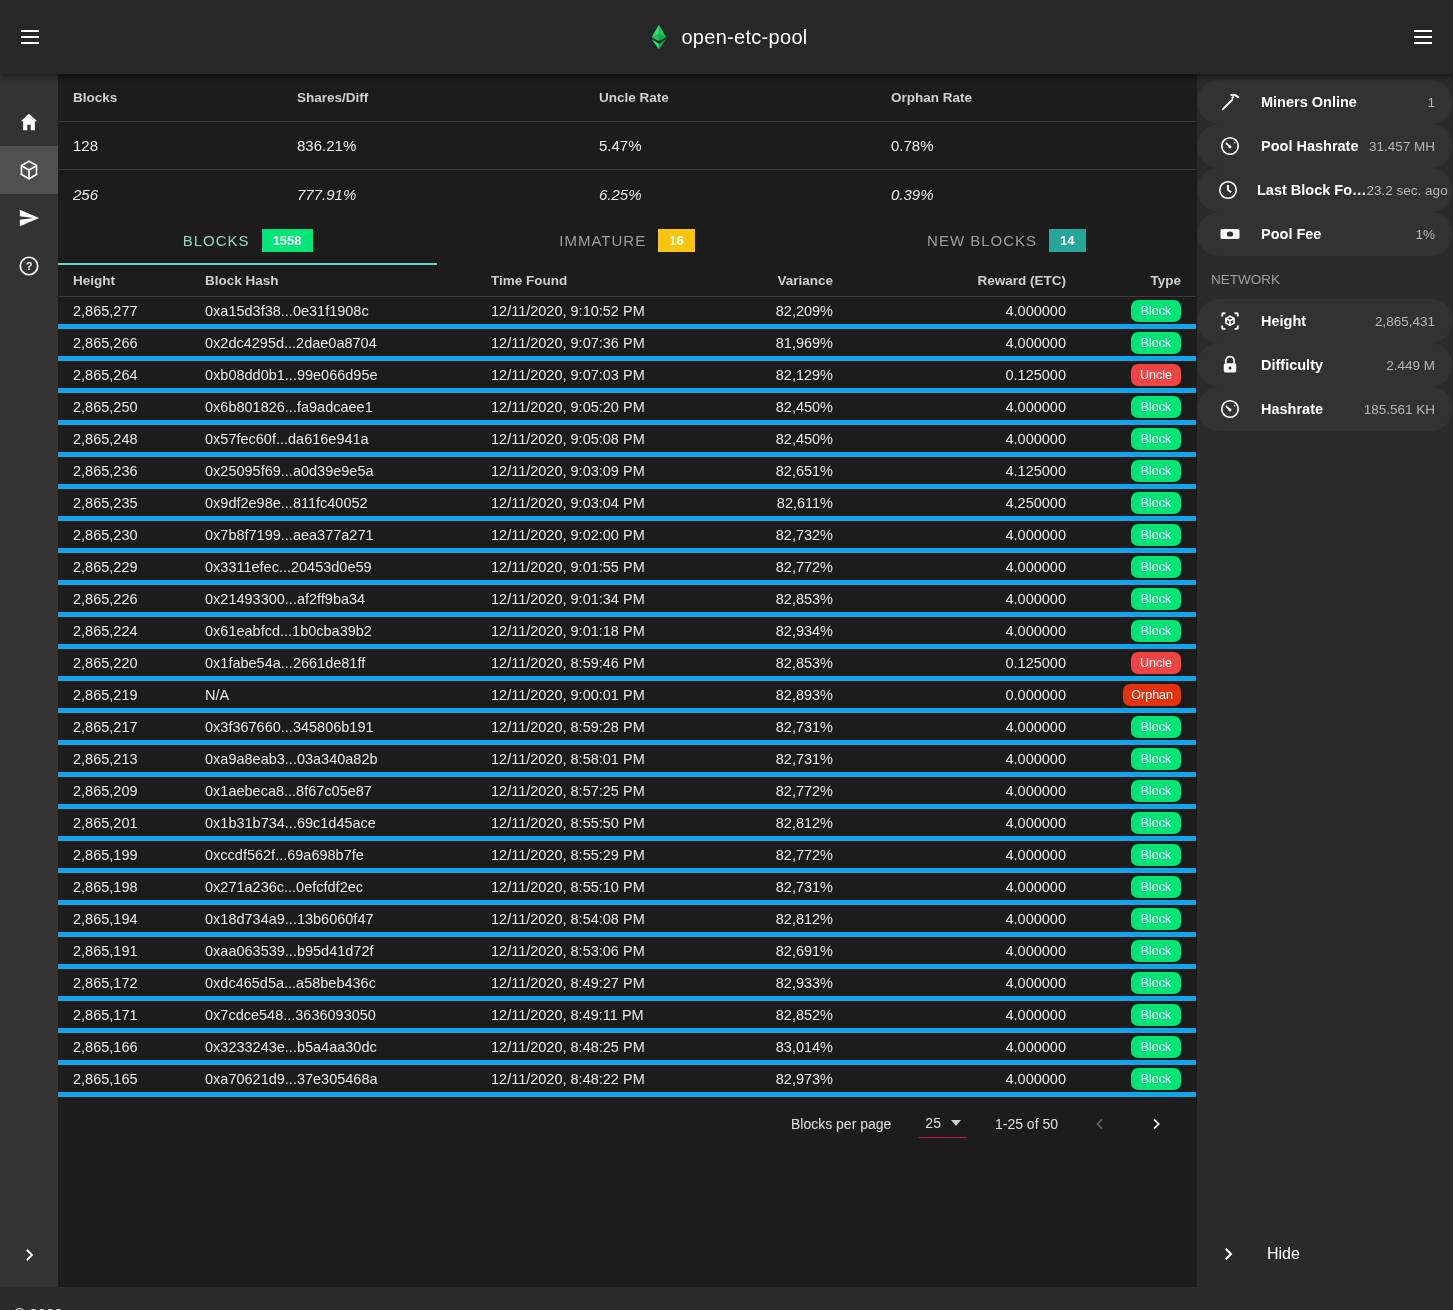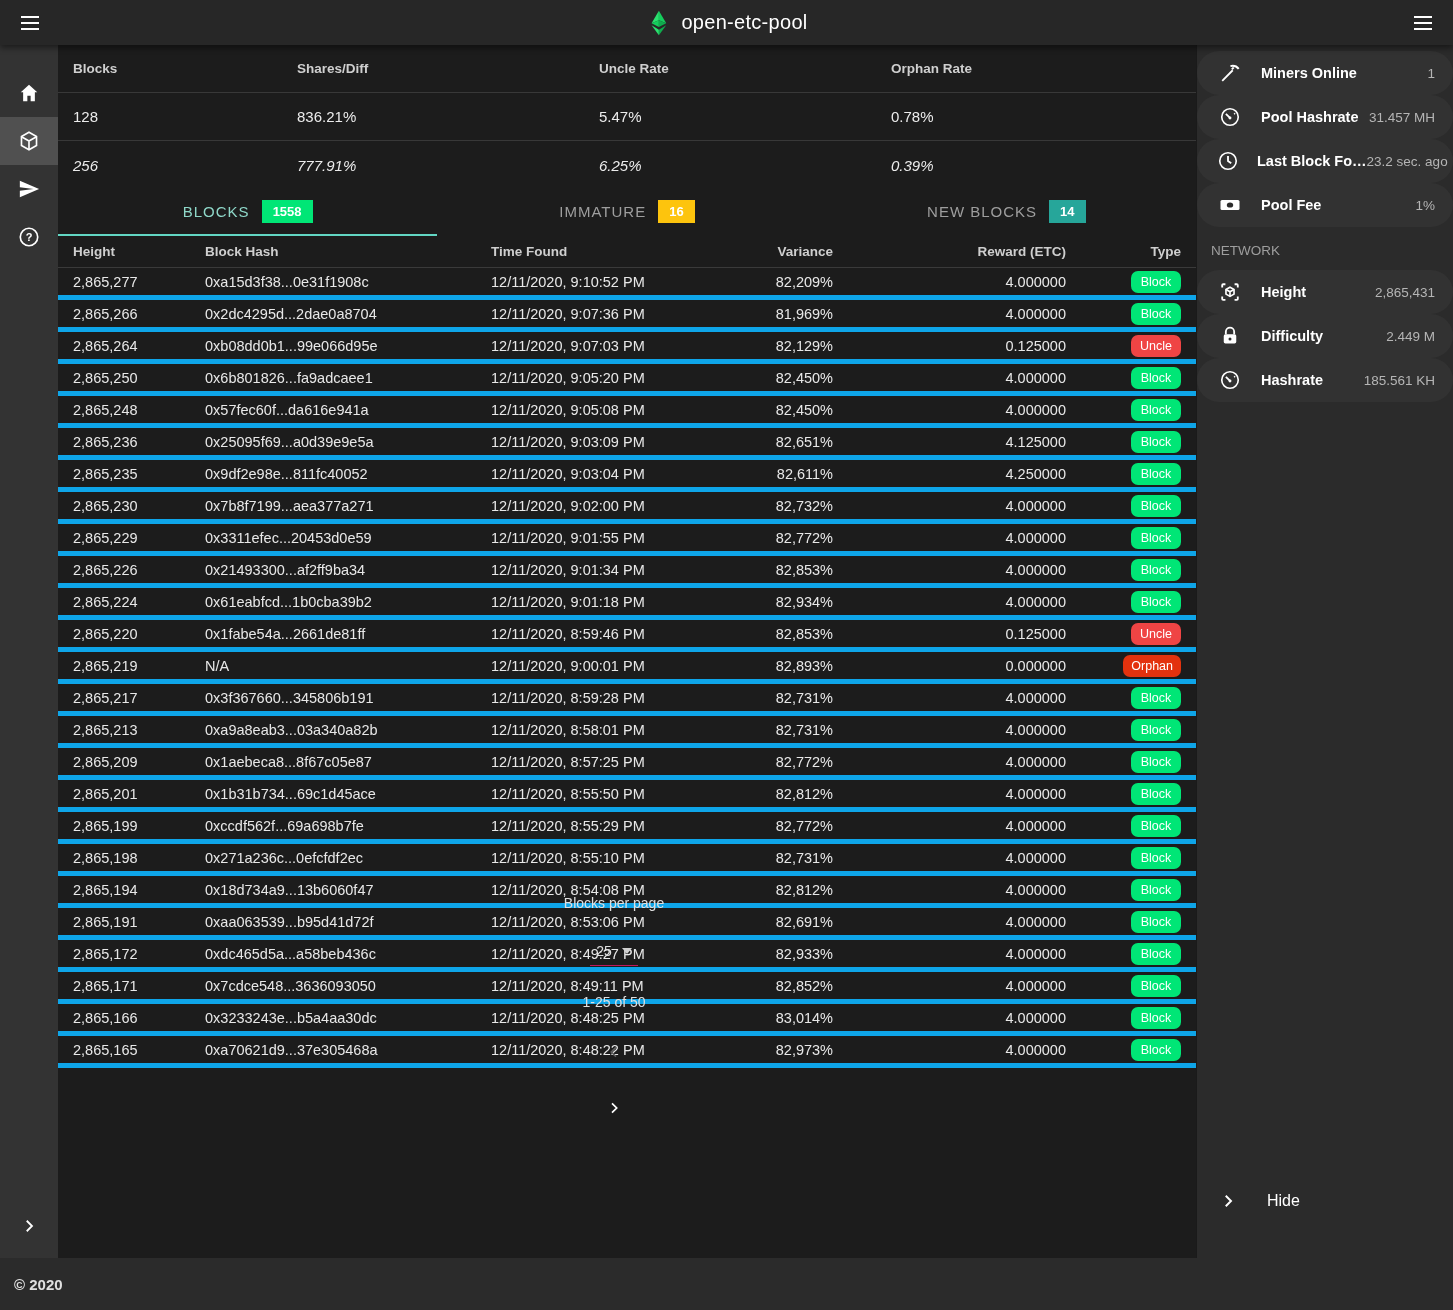--- a/index.html
+++ b/index.html
@@ -1,19 +1,19 @@
 <!DOCTYPE html>
 <html><head>
 <meta charset="utf-8">
 <style>
   * { margin:0; padding:0; box-sizing:border-box; }
   html,body { width:1453px; height:1310px; background:#1c1c1c; font-family:"Liberation Sans", sans-serif; color:#e8e8e8; overflow:hidden; }
 
   
-  .topbar { position:relative; height:45px; background:#272727; display:flex; align-items:center; box-shadow:0 3px 6px rgba(0,0,0,.45); z-index:5; }
+  .topbar { position:relative; height:74px; background:#272727; display:flex; align-items:center; box-shadow:0 3px 6px rgba(0,0,0,.45); z-index:5; }
   .hamburger { width:48px; height:48px; background:none; border:none; cursor:pointer; display:flex; flex-direction:column; justify-content:center; align-items:center; gap:4px; }
   .hamburger span { display:block; width:18px; height:2px; background:#fff; }
   .hamburger.left { margin-left:6px; }
   .hamburger.right { margin-left:auto; margin-right:6px; }
   .brand { position:absolute; left:50%; transform:translateX(-50%); display:flex; align-items:center; gap:10px; }
   .brand-title { font-size:20px; color:#fff; letter-spacing:.3px; }
 
   
   .main { display:grid; grid-template-columns:58px 1138px 257px; height:1213px; }
 
@@ -40,34 +40,34 @@
   .count-badge.teal  { background:#26a69a; }
 
   .brow { display:grid; grid-template-columns:132px 286px 252px 90px 233px 1fr; padding:0 15px; align-items:center; height:32px; border-bottom:5px solid #0ea5e9; font-size:14.5px; }
   .brow.header { font-size:13.5px; font-weight:bold; color:#cfcfcf; border-bottom:1px solid #3a3a3a; }
   .c-var, .c-reward, .c-type { text-align:right; }
   .type-badge { display:inline-block; min-width:50px; text-align:center; padding:4px 8px; border-radius:7px; font-size:12.5px; color:#fff; }
   .type-badge.block  { background:#00e676; }
   .type-badge.uncle  { background:#ef4444; }
   .type-badge.orphan { background:#e3320e; }
 
-  .pagination { height:54px; display:flex; align-items:center; justify-content:flex-end; gap:28px; padding-right:26px; font-size:14px; color:#e0e0e0;flex-direction:column; }
+  .pagination { height:54px; display:flex; align-items:center; justify-content:flex-end; gap:28px; padding-right:26px; font-size:14px; color:#e0e0e0; }
   .ppage-select { display:flex; align-items:center; gap:10px; border-bottom:1px solid #be185d; padding:4px 6px 6px 6px; cursor:pointer; }
   .caret-down { width:0; height:0; border-left:5px solid transparent; border-right:5px solid transparent; border-top:6px solid #cfcfcf; }
   .page-btn { background:none; border:none; cursor:pointer; padding:6px; display:flex; align-items:center; }
   .page-btn.disabled svg { stroke:#5f5f5f; }
 
   
   .rsidebar { background:#2b2b2b; border-left:1px solid #1a1a1a; display:flex; flex-direction:column; padding-top:6px; }
   .sec-label { padding:16px 14px 12px 14px; font-size:13.5px; color:#9e9e9e; }
   .pill { display:flex; align-items:center; height:44px; margin:0 0px; padding:0 18px 0 20px; background:#323232; border-radius:22px; }
   .pill .picon { width:26px; display:flex; justify-content:center; margin-right:18px; }
   .pill .plabel { font-size:14.5px; font-weight:bold; color:#fff; white-space:nowrap; }
   .pill .pvalue { margin-left:auto; font-size:13.5px; color:#b5b5b5; white-space:nowrap; }
-  .hide-row { margin-top:auto; height:66px; display:flex; align-items:flex-start; gap:30px; padding-left:22px; cursor:pointer; }
+  .hide-row { margin-top:auto; height:66px; display:flex; align-items:center; gap:30px; padding-left:22px; cursor:pointer; }
   .hide-label { font-size:16px; color:#fff; }
 
   
   .footer { height:52px; background:#2b2b2b; display:flex; align-items:center; padding-left:14px; font-size:15px; color:#e0e0e0;font-weight:bold; }
 
   svg { display:block; }
 </style>
 </head>
 <body>
 

